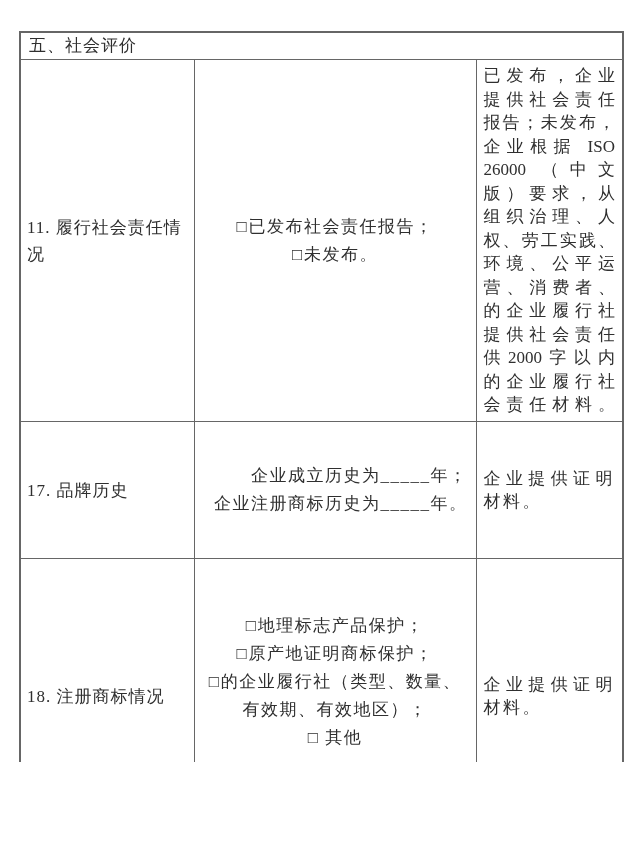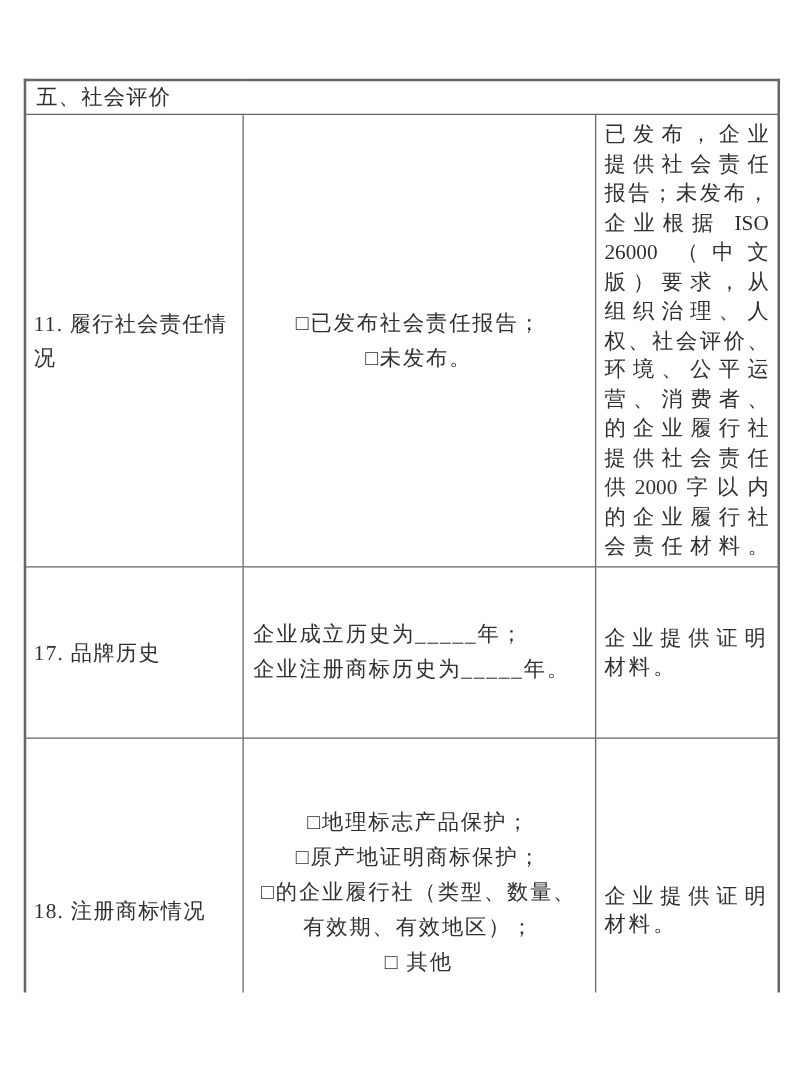--- a/index.html
+++ b/index.html
@@ -10,21 +10,20 @@
     height: 867px;
     font-family: "Liberation Serif", "DejaVu Serif", serif;
     color: var(--text, #2f2f2f);
     -webkit-font-smoothing: antialiased;
   }
   .page {
     position: relative;
     width: 637px;
     height: 762px;
     overflow: hidden;
-    margin-top: 32px;
   }
   table.doc {
     position: absolute;
     left: 19px;
     top: 31px;
     width: 603px;
     border-collapse: collapse;
     table-layout: fixed;
     border: 2px solid var(--border, #666666);
   }
@@ -66,21 +65,21 @@
     text-align-last: justify;
     letter-spacing: 0;
   }
   
   .jpara {
     text-align: justify;
     letter-spacing: 2.5px;
   }
   .option { text-align: center; }
   .option .cb { display: inline; }
-  .line { text-align: left; }
+  .line { text-align: right; }
 </style>
 </head>
 <body style="--background: #ffffff; --border: #666666; --text: #2f2f2f;">
 
 <div class="page">
   <table class="doc">
     <colgroup>
       <col style="width:174px">
       <col style="width:282px">
       <col style="width:147px">
@@ -103,21 +102,21 @@
       </td>
       <td class="c3 top">
         <div>
               <div class="jline">已发布，企业</div>
               <div class="jline">提供社会责任</div>
               <div class="jline">报告；未发布，</div>
               <div class="jline">企业根据 ISO</div>
               <div class="jline">26000 （中文</div>
               <div class="jline">版）要求，从</div>
               <div class="jline">组织治理、人</div>
-              <div class="jline">权、社会评价、</div>
+              <div class="jline">权、劳工实践、</div>
               <div class="jline">环境、公平运</div>
               <div class="jline">营、消费者、</div>
               <div class="jline">的企业履行社</div>
               <div class="jline">提供社会责任</div>
               <div class="jline">供2000字以内</div>
               <div class="jline">的企业履行社</div>
               <div class="jline">会责任材料。</div>
             </div>
       </td>
     </tr>

